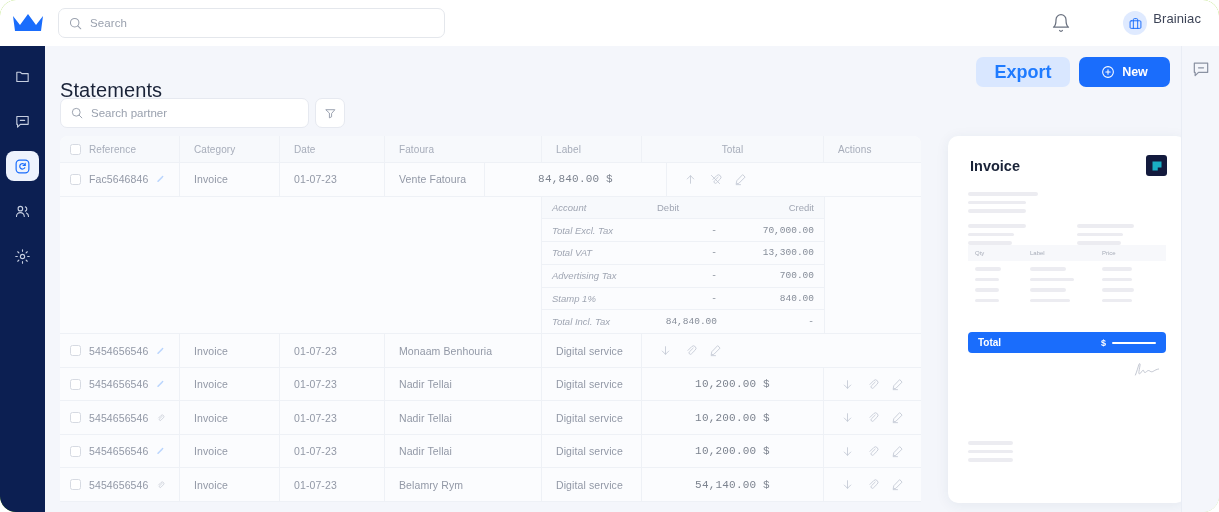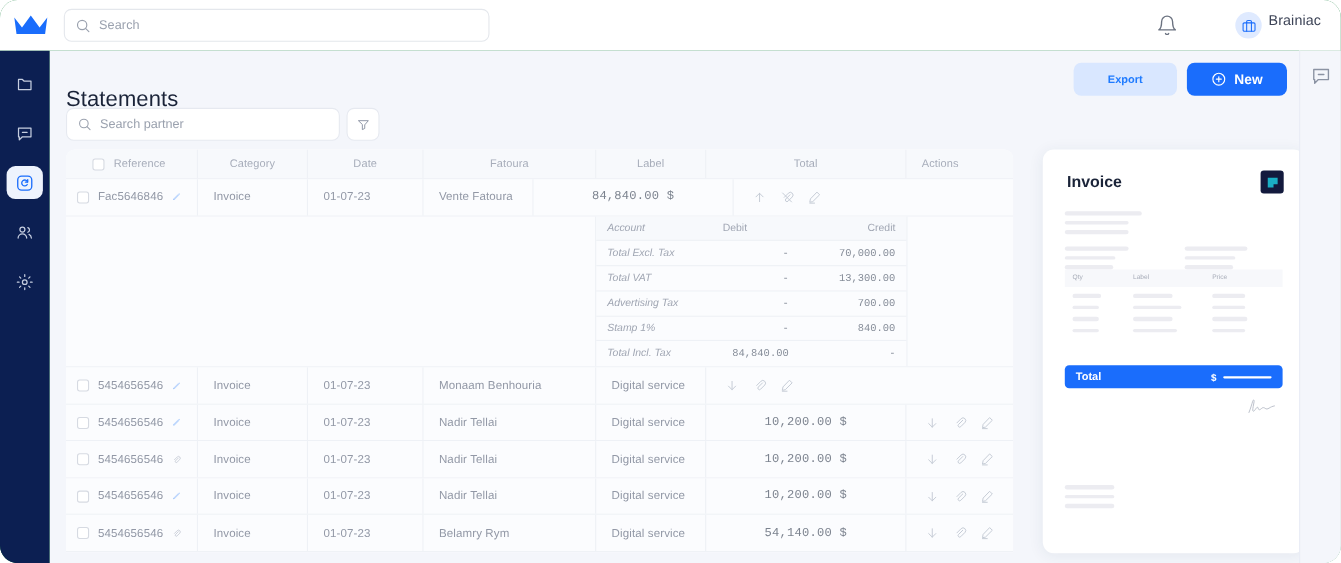--- a/index.html
+++ b/index.html
@@ -9,21 +9,21 @@
     height: 512px;
     overflow: hidden;
     background: #ffffff;
     font-family: "Liberation Sans", sans-serif;
   }
 
   #app {
     position: relative;
     width: 1219px;
     height: 512px;
-    background: #15803d;
+    background: #84cc16;
     border-radius: 16px;
     overflow: hidden;
   }
 
   
   #topbar {
     position: absolute;
     left: 0; top: 0;
     width: 1219px; height: 46px;
     background: #ffffff;
@@ -107,21 +107,21 @@
     letter-spacing: .1px;
     margin-top: 16px;
   }
   #export-btn {
     position: absolute;
     right: 149px; top: 11px;
     width: 94px; height: 30px;
     background: #d9e7ff;
     border: none; border-radius: 7px;
     color: #1f7bff;
-    font-size: 10px;
+    font-size: 18px;
     font-weight: bold;
     font-family: "Liberation Sans", sans-serif;
     cursor: pointer;
   }
   #new-btn {
     position: absolute;
     right: 49px; top: 11px;
     width: 91px; height: 30px;
     background: #1a6dfc;
     border: none; border-radius: 7px;
@@ -180,21 +180,21 @@
   .cell {
     display: flex;
     align-items: center;
     padding: 0 14px;
     font-size: 10.5px;
     color: #9298a6;
     border-right: 1px solid #eef1f6;
     letter-spacing: .1px;
   }
   .cell.last { border-right: none; }
-  .cell.head-c { color: #a7adba; font-size: 10px; justify-content: center; }
+  .cell.head-c { color: #a7adba; font-size: 10px; }
 
   .c-ref    { width: 120px; padding-left: 10px; gap: 8px; }
   .c-cat    { width: 100px; }
   .c-date   { width: 105px; }
   .c-mem    { width: 157px; }
   .c-lab    { width: 100px; }
   .c-tot    { width: 182px; justify-content: center; }
   .c-act    { width: 97px; gap: 12px; }
   .c-act.head-c { justify-content: flex-start; }
   .c-act.body-c { justify-content: center; }

